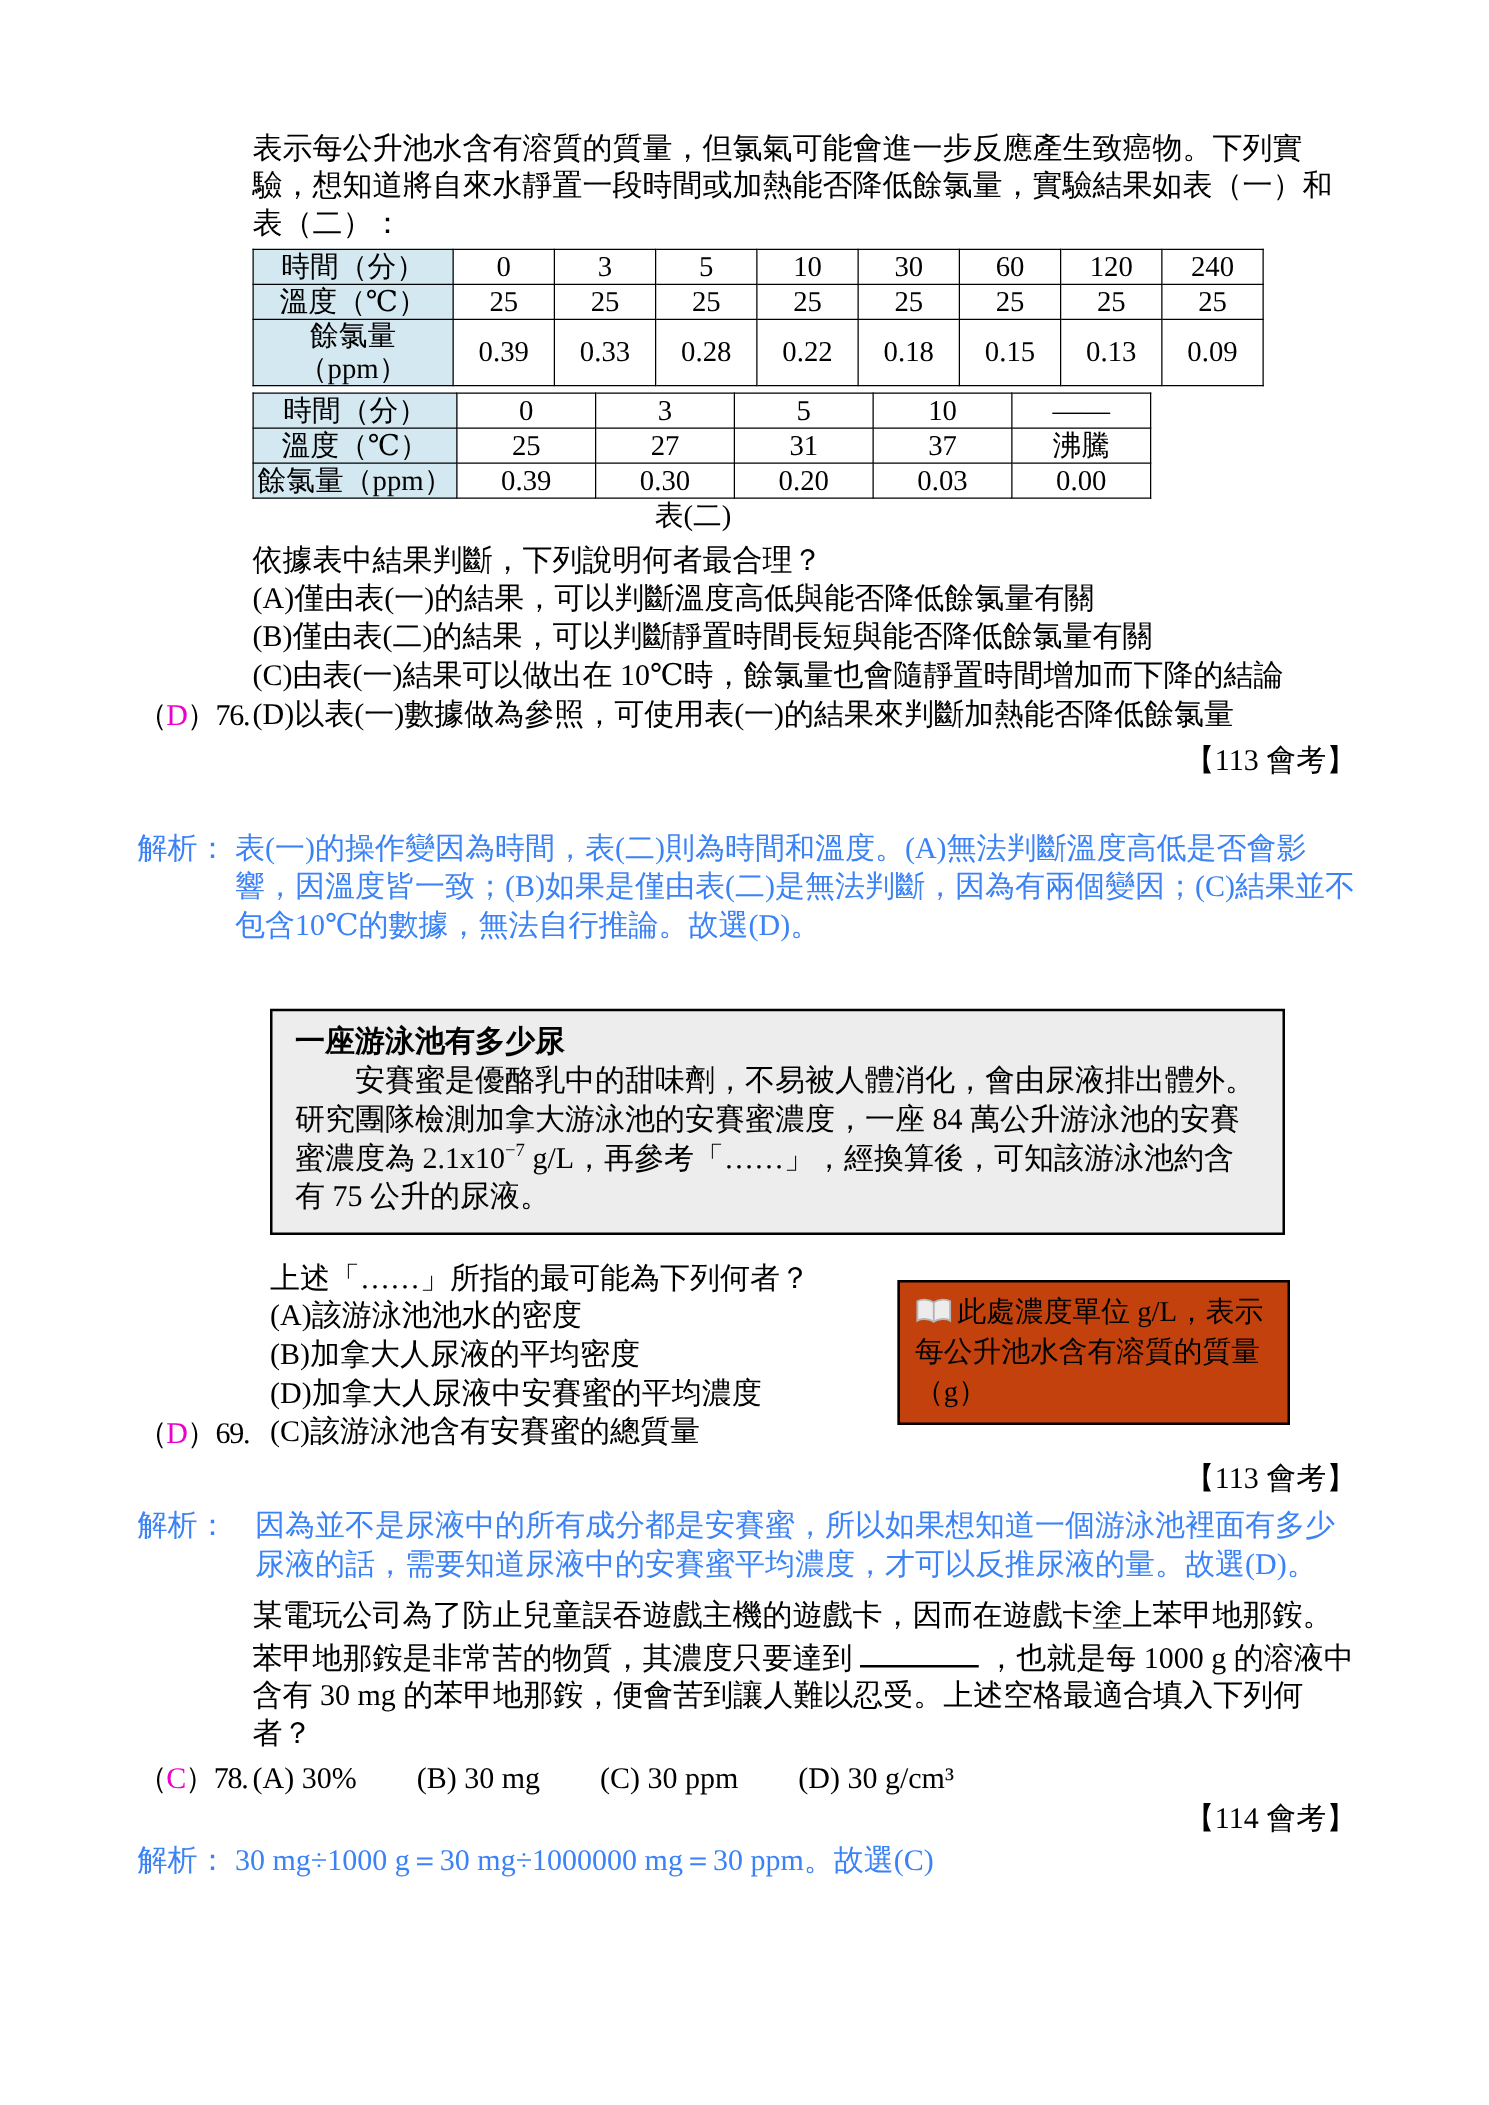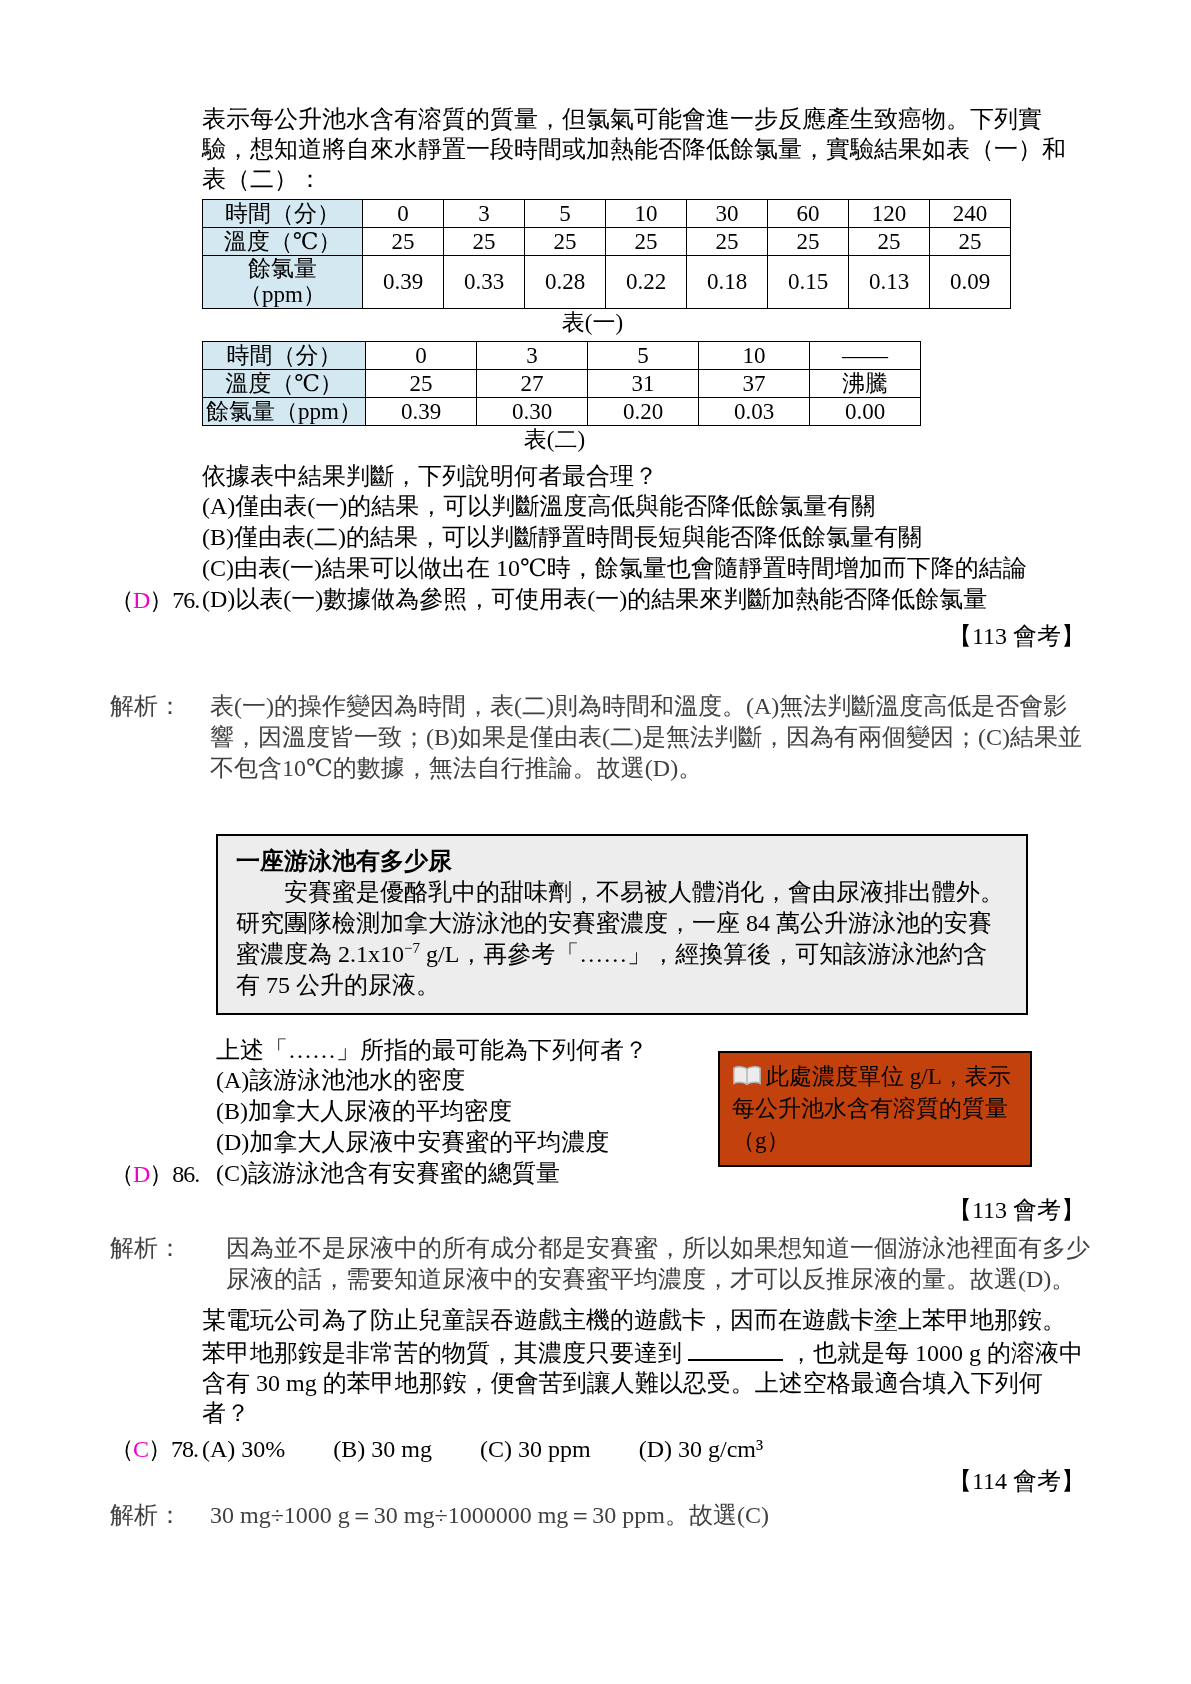--- a/index.html
+++ b/index.html
@@ -23,21 +23,21 @@
      font-size:23px;line-height:26px;margin-top:48px;}
   td.th{background:#d3e8f0;}
   .t1 .th{width:155px;} .t1 td{width:76px;}
   .t2 .th{width:158px;} .t2 td{width:106px;}
   .tbl-caption{text-align:center;font-size:23px;line-height:27px;}
   .cap1{width:781px;} .cap2{width:705px;}
   .q-question{margin-top:8px;}
   .option{line-height:31px;}
   .source{ text-align:right;margin-top:6px;padding-right:6px;}
   
-  .analysis{display:flex;margin-top:40px;color:#404040;line-height:31px;gap:22px;}
+  .analysis{display:flex;margin-top:40px;color:#3b82f6;line-height:31px;}
   .analysis .a-label{flex:none;margin-right:6px;}
   .analysis .a-label.gap{margin-right:22px;}
   .analysis .a-text{flex:1;min-width:0;}
   
   .sec77{margin-top:50px;}
   .reading-box{
     box-sizing:border-box;width:812px;margin-left:14px;
     background:#ededed;border:2px solid #000;
     padding:10px 18px 12px 18px;
   }
@@ -105,21 +105,20 @@
             <td>0.33</td>
             <td>0.28</td>
             <td>0.22</td>
             <td>0.18</td>
             <td>0.15</td>
             <td>0.13</td>
             <td>0.09</td>
           </tr>
         </tbody>
           </table>
-        <div class="tbl-caption cap1">表(一)</div>
 
         <table class="t2">
           <tbody>
               <tr>
             <td class="th">時間（分）</td>
             <td>0</td>
             <td>3</td>
             <td>5</td>
             <td>10</td>
             <td>——</td>
@@ -154,21 +153,21 @@
     <div class="source">【113 會考】</div>
   </section>
 
   <div class="analysis">
     <div class="a-label">解析：</div>
     <div class="a-text">表(一)的操作變因為時間，表(二)則為時間和溫度。(A)無法判斷溫度高低是否會影響，因溫度皆一致；(B)如果是僅由表(二)是無法判斷，因為有兩個變因；(C)結果並不包含10℃的數據，無法自行推論。故選(D)。</div>
   </div>
 
   <section class="sec77">
     <div class="q-row">
-      <div class="q-label"><span>（</span><span style="color: rgb(238, 0, 204);">D</span><span>）</span><span>86.</span></div>
+      <div class="q-label"><span>（</span><span style="color: rgb(238, 0, 204);">D</span><span>）</span><span>69.</span></div>
       <div class="q-content">
         <div class="reading-box">
           <div class="rb-title">一座游泳池有多少尿</div>
           <p class="rb-body"><span>安賽蜜是優酪乳中的甜味劑，不易被人體消化，會由尿液排出體外。研究團隊檢測</span><span class="u">加拿大</span><span>游泳池的安賽蜜濃度，一座 84 萬公升游泳池的安賽蜜濃度為 2.1x10</span><sup>−7</sup><span> g/L，再參考「……」，經換算後，可知該游泳池約含有 75 公升的尿液。</span></p>
         </div>
 
         <div class="q77-after">
           <div class="q-question" style="margin-top:0;">上述「……」所指的最可能為下列何者？</div>
           <div class="option"><span>(A)該游泳池池水的密度</span></div>
           <div class="option"><span>(B)</span><span class="u">加拿大</span><span>人尿液的平均密度</span></div>

